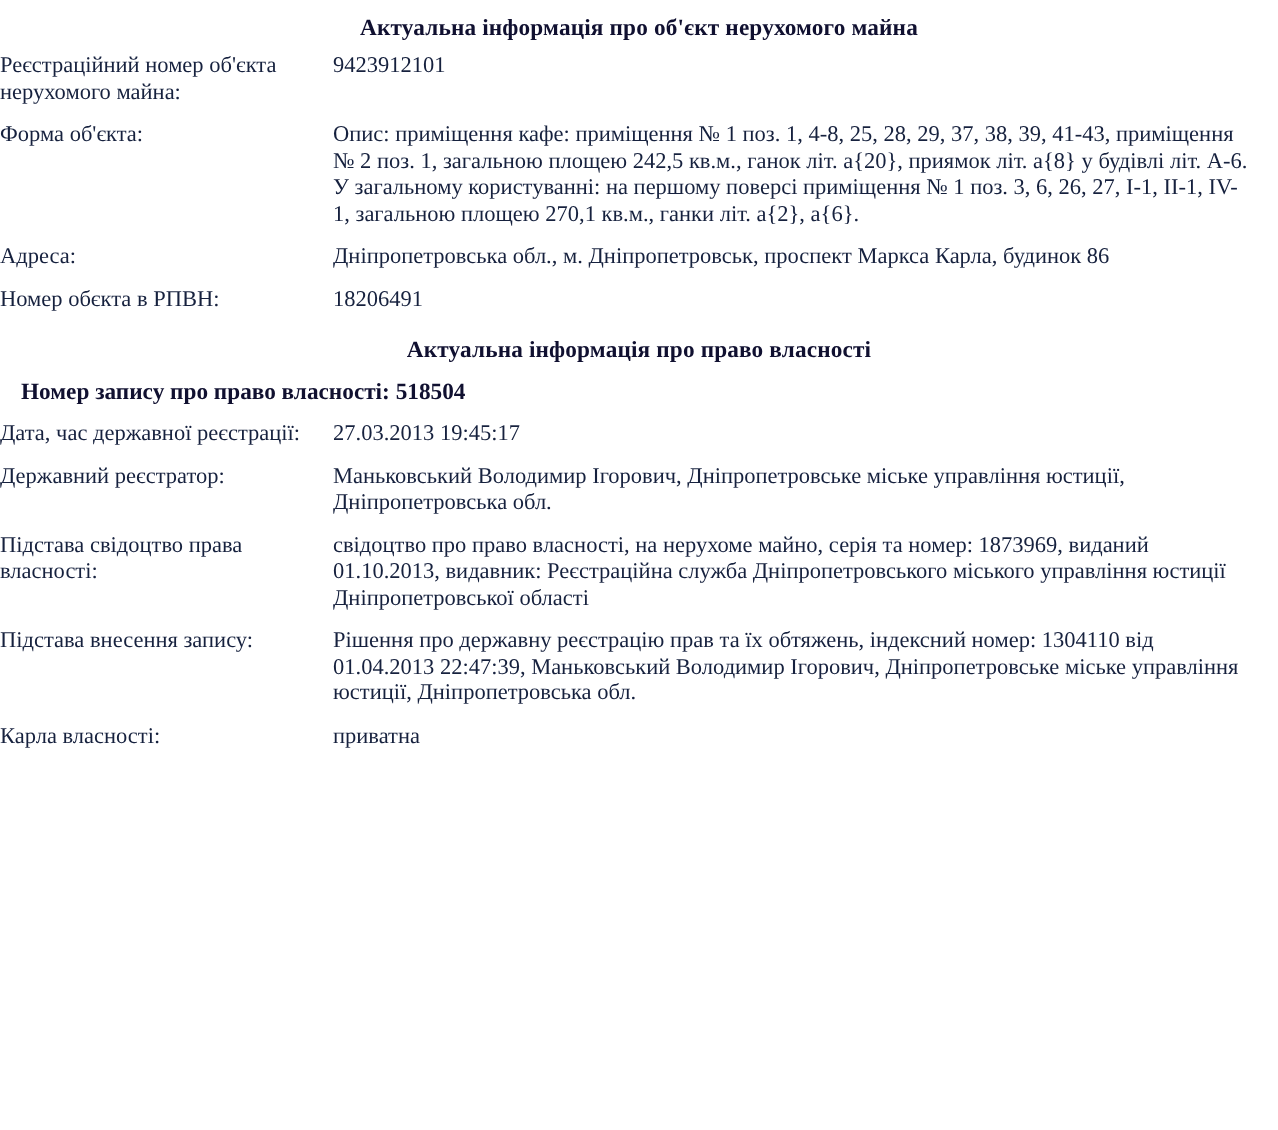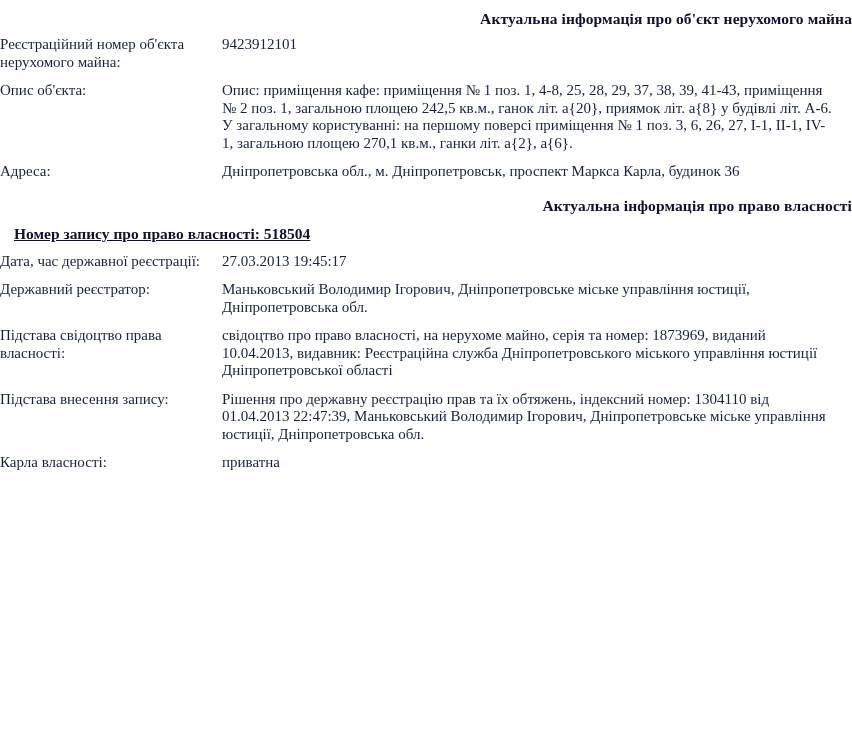--- a/index.html
+++ b/index.html
@@ -14,38 +14,37 @@
     color: #1a1a2e;
     font-size: 15px;
     overflow: hidden;
   }
   .page {
     width: 852px;
     padding: 0;
     box-sizing: border-box;
   }
   .section-title {
-    text-align: right;
+    text-align: center;
     font-weight: bold;
     font-size: 15.5px;
     color: #101030;
     margin: 10px 0 8px 0;
     letter-spacing: 0.1px;
   }
   .section-title.second {
     margin-top: 5px;
     margin-bottom: 10px;
   }
   .record-number {
     font-weight: bold;
     font-size: 15.5px;
     color: #101030;
     padding-left: 14px;
     margin-bottom: 10px;
-    text-decoration: underline;
   }
   table.info {
     border-collapse: collapse;
     width: 768px;
     table-layout: fixed;
   }
   table.info td {
     vertical-align: top;
     padding: 0 0 11px 0;
     line-height: 17.5px;
@@ -71,47 +70,51 @@
 
   <div class="section-title">Актуальна інформація про об'єкт нерухомого майна</div>
 
   <table class="info">
     <tbody>
       <tr>
         <td class="label">Реєстраційний номер об'єкта нерухомого майна:</td>
         <td class="value">9423912101</td>
       </tr>
       <tr>
-        <td class="label">Опис об'єкта:</td>
+        <td class="label">Форма об'єкта:</td>
         <td class="value">Опис: приміщення кафе: приміщення № 1 поз. 1, 4-8, 25, 28, 29, 37, 38, 39, 41-43, приміщення № 2 поз. 1, загальною площею 242,5 кв.м., ганок літ. а{20}, приямок літ. а{8} у будівлі літ. А-6. У загальному користуванні: на першому поверсі приміщення № 1 поз. 3, 6, 26, 27, І-1, ІІ-1, ІV-1, загальною площею 270,1 кв.м., ганки літ. а{2}, а{6}.</td>
       </tr>
       <tr>
         <td class="label">Адреса:</td>
-        <td class="value">Дніпропетровська обл., м. Дніпропетровськ, проспект Маркса Карла, будинок 36</td>
+        <td class="value">Дніпропетровська обл., м. Дніпропетровськ, проспект Маркса Карла, будинок 86</td>
+      </tr>
+      <tr>
+        <td class="label">Номер обєкта в РПВН:</td>
+        <td class="value">18206491</td>
       </tr>
     </tbody>
   </table>
 
   <div class="section-title second">Актуальна інформація про право власності</div>
 
   <div class="record-number">Номер запису про право власності: 518504</div>
 
   <table class="info">
     <tbody>
       <tr>
         <td class="label">Дата, час державної реєстрації:</td>
         <td class="value">27.03.2013 19:45:17</td>
       </tr>
       <tr>
         <td class="label">Державний реєстратор:</td>
         <td class="value">Маньковський Володимир Ігорович, Дніпропетровське міське управління юстиції, Дніпропетровська обл.</td>
       </tr>
       <tr>
         <td class="label">Підстава свідоцтво права власності:</td>
-        <td class="value">свідоцтво про право власності, на нерухоме майно, серія та номер: 1873969, виданий 10.04.2013, видавник: Реєстраційна служба Дніпропетровського міського управління юстиції Дніпропетровської області</td>
+        <td class="value">свідоцтво про право власності, на нерухоме майно, серія та номер: 1873969, виданий 01.10.2013, видавник: Реєстраційна служба Дніпропетровського міського управління юстиції Дніпропетровської області</td>
       </tr>
       <tr>
         <td class="label">Підстава внесення запису:</td>
         <td class="value">Рішення про державну реєстрацію прав та їх обтяжень, індексний номер: 1304110 від 01.04.2013 22:47:39, Маньковський Володимир Ігорович, Дніпропетровське міське управління юстиції, Дніпропетровська обл.</td>
       </tr>
       <tr>
         <td class="label">Карла власності:</td>
         <td class="value">приватна</td>
       </tr>
     </tbody>

